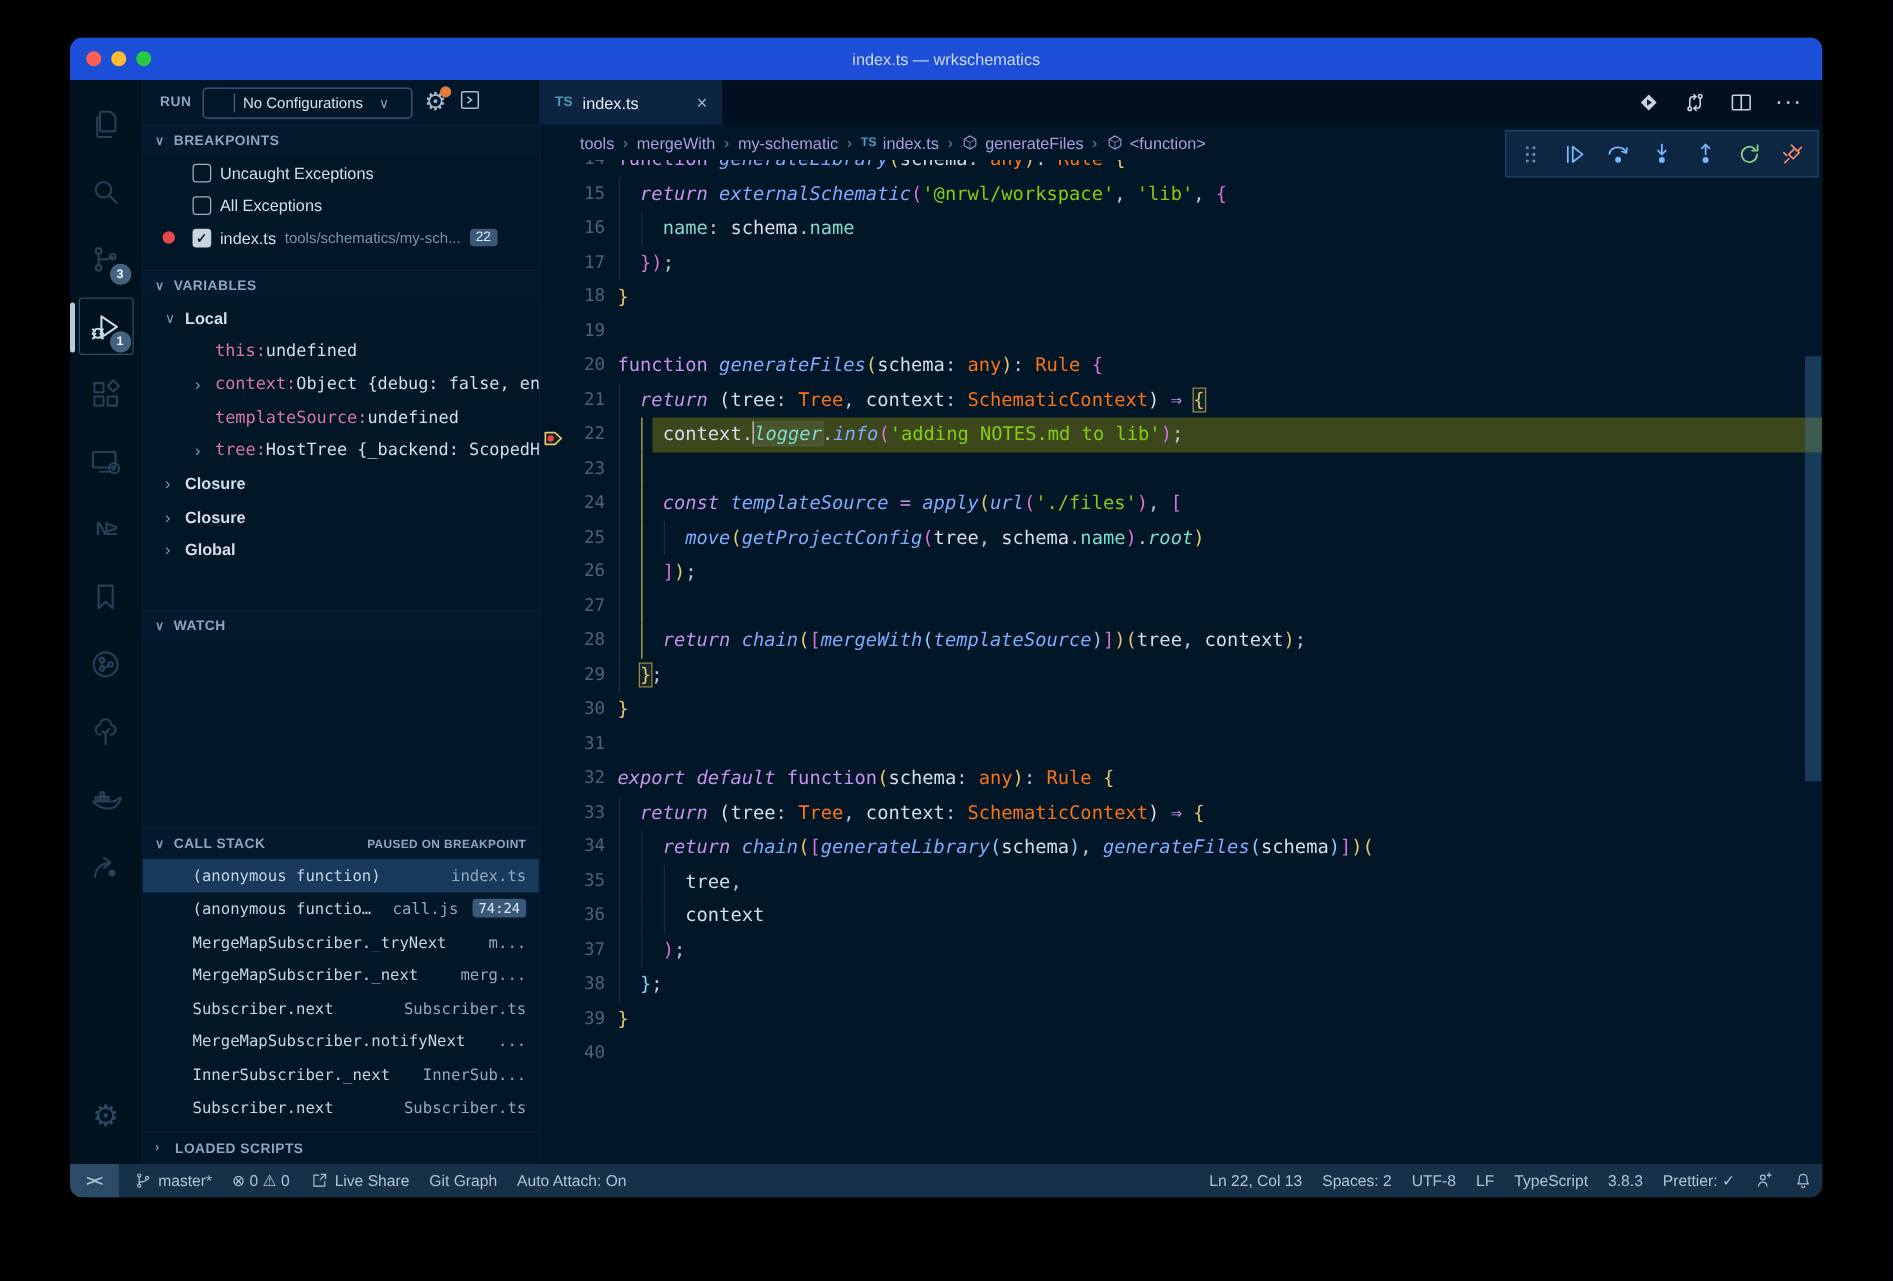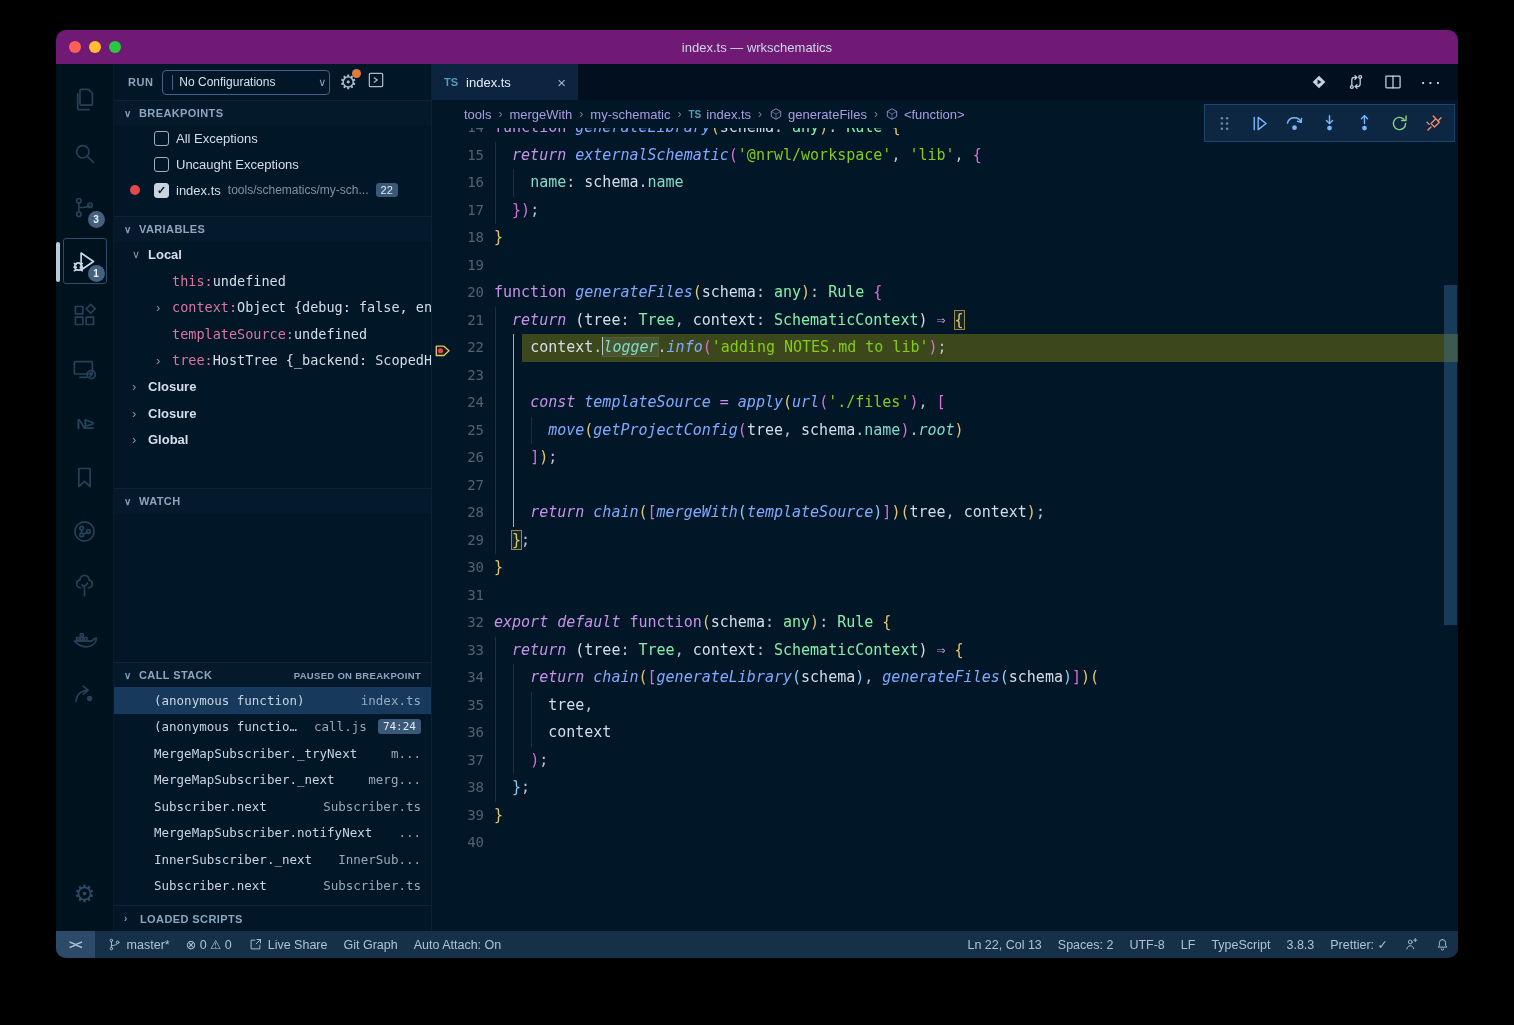--- a/index.html
+++ b/index.html
@@ -3,21 +3,21 @@
 <meta charset="utf-8">
 <style>
   * { margin:0; padding:0; box-sizing:border-box; }
   html,body { width:1514px; height:1025px; background:#000; overflow:hidden;
     font-family:"Liberation Sans", sans-serif; }
   .win { position:absolute; left:56px; top:30px; width:1402px; height:928px;
     border-radius:10px; overflow:hidden; background:#011627;
     box-shadow:0 24px 70px rgba(0,0,0,.8); display:grid;
     grid-template-rows:34px 1fr 27px; }
   
-  .titlebar { background:#701a75; display:flex; align-items:center; position:relative; }
+  .titlebar { background:#1d4ed8; display:flex; align-items:center; position:relative; }
   .lights { display:flex; gap:8px; padding-left:13px; }
   .light { width:12px; height:12px; border-radius:50%; }
   .l-red{background:#ff5f57}.l-yel{background:#febc2e}.l-grn{background:#28c840}
   .title-text { position:absolute; left:0; right:0; text-align:center; color:#cdd8e4;
     font-size:13px; pointer-events:none; }
   
   .body { display:grid; grid-template-columns:58px 318px 1fr; min-height:0; }
   
   .actbar { background:#01121f; display:flex; flex-direction:column; align-items:center;
     padding-top:8px; position:relative; border-right:1px solid #061c2e; }
@@ -33,21 +33,21 @@
   .ab-badge { position:absolute; right:4px; bottom:6px; min-width:17px; height:17px;
     border-radius:9px; background:#44617d; color:#eef4f9; font-size:10px; font-weight:700;
     display:flex; align-items:center; justify-content:center; padding:0 3px; }
   .ab-gear { margin-top:auto; margin-bottom:10px; color:#2c4a66; font-size:24px; }
   
   .sidebar { background:#011627; display:flex; flex-direction:column; min-height:0;
     border-right:1px solid #07243b; }
   .run-row { height:36px; display:flex; align-items:center; padding:0 10px 0 14px; gap:9px; }
   .run-label { color:#8ba6bf; font-size:11px; font-weight:700; letter-spacing:.5px; }
   .run-combo { flex:0 0 168px; height:25px; border:1px solid #41638a; border-radius:4px;
-    display:flex; align-items:center; padding:0 3px; gap:6px; cursor:pointer; }
+    display:flex; align-items:center; padding:0 18px; gap:6px; cursor:pointer; }
   .run-play { width:0; height:0; border-left:8px solid transparent; position:relative; }
   .combo-div { width:1px; height:15px; background:#41638a; }
   .combo-text { color:#d3e1ee; font-size:12px; flex:1; white-space:nowrap; }
   .combo-chev { color:#8ba6bf; font-size:11px; }
   .run-gear { position:relative; color:#a6bbcd; font-size:20px; line-height:1; cursor:pointer; }
   .gear-dot { position:absolute; right:-4px; top:-3px; width:9px; height:9px; border-radius:50%;
     background:#e07a3f; }
   .run-console { color:#a6bbcd; cursor:pointer; }
   .run-console svg { width:20px; height:20px; fill:none; stroke:currentColor; stroke-width:1.5; }
   .section { border-top:1px solid #0a2438; display:flex; flex-direction:column; min-height:0; }
@@ -110,21 +110,21 @@
     font-family:"DejaVu Sans Mono", monospace; font-size:15px; color:#d6deeb; }
   .code-line .ln { position:absolute; left:0; width:52px; text-align:right; color:#4b6479;
     font-size:14px; z-index:2; }
   .code-text { display:block; padding-left:62px; position:relative; z-index:2; }
   .code-line.cur::before { content:""; position:absolute; left:90px; right:0; top:0; bottom:0;
     background:#3c481c; z-index:0; }
   .guide { position:absolute; top:0; bottom:0; width:1px; background:#15314a; z-index:1; }
   .guide.act { background:#c7b14a; }
   .bp-cur-icon { position:absolute; left:3px; top:6px; width:17px; height:15px; z-index:3; }
   .tok-kw{color:#c792ea} .tok-kwi{color:#c792ea;font-style:italic}
-  .tok-fn{color:#82aaff;font-style:italic} .tok-typ{color:#86efac}
+  .tok-fn{color:#82aaff;font-style:italic} .tok-typ{color:#f97316}
   .tok-str{color:#84cc16} .tok-prop{color:#7fdbca} .tok-propi{color:#7fdbca;font-style:italic}
   .tok-txt{color:#d6deeb} .tok-pun{color:#b6c6d6} .tok-op{color:#c792ea}
   .tok-b1{color:#e2c76e} .tok-b2{color:#d670d6} .tok-b3{color:#87cefa}
   .tok-bm{color:#e2c76e; outline:1px solid #9a8a3e; background:rgba(226,199,110,.08);}
   .tok-prophl{color:#7fdbca; font-style:italic; background:rgba(214,222,235,.09);
     outline:1px solid rgba(214,222,235,.15);}
   .tok-caret{display:inline-block; width:0; border-left:1.5px solid #d6deeb; height:18px;
     vertical-align:-3px; opacity:.85;}
   .scroll-slider { position:absolute; right:1px; top:157px; width:13px; height:340px;
     background:rgba(64,120,172,.38); z-index:4; }
@@ -301,25 +301,25 @@
       </div>
 
       <div class="section sec-bp">
         <div class="sec-head">
           <span class="sec-chev">∨</span>
           <span>BREAKPOINTS</span>
         </div>
         <div id="bp-rows">
             <div class="sb-row">
               <span class="cb"></span>
-              <span>All Exceptions</span>
+              <span>Uncaught Exceptions</span>
             </div>
             <div class="sb-row">
               <span class="cb"></span>
-              <span>Uncaught Exceptions</span>
+              <span>All Exceptions</span>
             </div>
             <div class="sb-row">
               <span class="bp-dot"></span>
               <span class="cb checked">✓</span>
               <span>index.ts</span>
               <span class="bp-path">tools/schematics/my-sch...</span>
               <span class="badge">22</span>
             </div>
           </div>
       </div>

